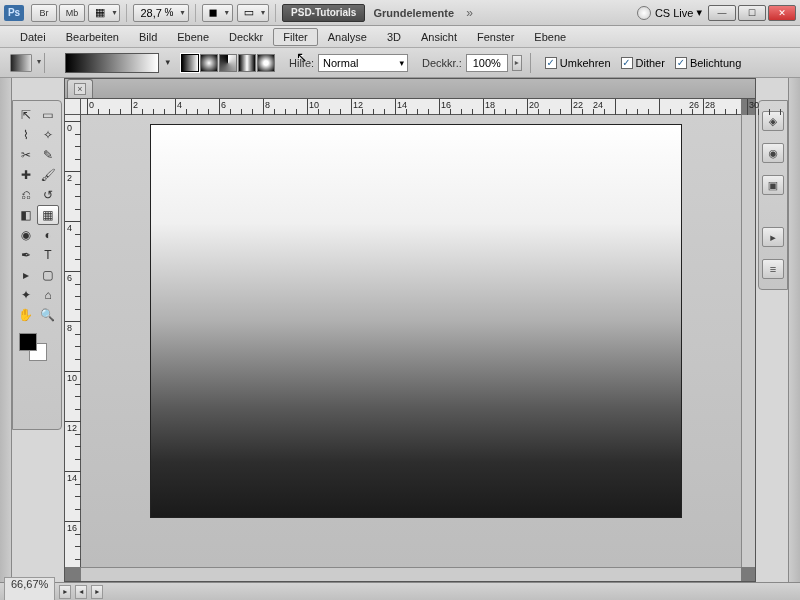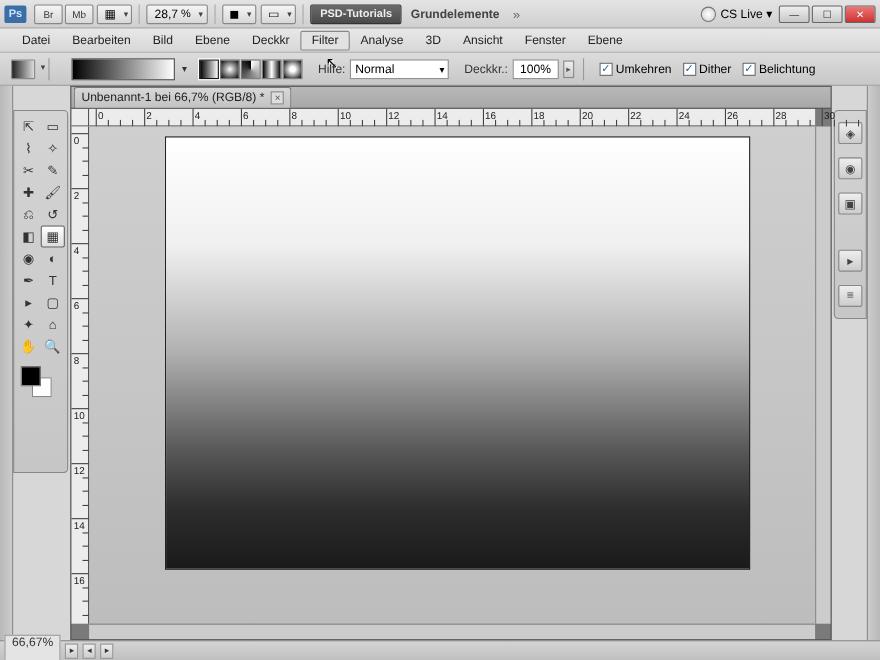--- a/index.html
+++ b/index.html
@@ -213,21 +213,20 @@
       </div>
     <div class="colorsw">
       <div class="swatch-bg"></div>
       <div class="swatch-fg"></div>
     </div>
   </div>
 
   <div class="docarea">
     <div class="tabstrip">
       <div class="doctab">
-        <span>Unbenannt-1 bei 66,7% (RGB/8) *</span>
         <span class="doctab-x">×</span>
       </div>
     </div>
     <div class="rulers-corner"></div>
     <div class="ruler-h" id="ruler-h">
         <div class="tick" style="left: 6px;"></div>
         <div class="lbl" style="left: 8px;">0</div>
         <div class="tick" style="left: 17px; height: 6px; top: 10px;"></div>
         <div class="tick" style="left: 28px; height: 6px; top: 10px;"></div>
         <div class="tick" style="left: 39px; height: 6px; top: 10px;"></div>
@@ -280,26 +279,26 @@
         <div class="lbl" style="left: 448px;">20</div>
         <div class="tick" style="left: 457px; height: 6px; top: 10px;"></div>
         <div class="tick" style="left: 468px; height: 6px; top: 10px;"></div>
         <div class="tick" style="left: 479px; height: 6px; top: 10px;"></div>
         <div class="tick" style="left: 490px;"></div>
         <div class="lbl" style="left: 492px;">22</div>
         <div class="tick" style="left: 501px; height: 6px; top: 10px;"></div>
         <div class="tick" style="left: 512px; height: 6px; top: 10px;"></div>
         <div class="tick" style="left: 523px; height: 6px; top: 10px;"></div>
         <div class="tick" style="left: 534px;"></div>
-        <div class="lbl" style="left: 536px;">24</div>
+        <div class="lbl" style="left: 512px;">24</div>
         <div class="tick" style="left: 545px; height: 6px; top: 10px;"></div>
         <div class="tick" style="left: 556px; height: 6px; top: 10px;"></div>
         <div class="tick" style="left: 567px; height: 6px; top: 10px;"></div>
         <div class="tick" style="left: 578px;"></div>
-        <div class="lbl" style="left: 580px;">26</div>
+        <div class="lbl" style="left: 608px;">26</div>
         <div class="tick" style="left: 589px; height: 6px; top: 10px;"></div>
         <div class="tick" style="left: 600px; height: 6px; top: 10px;"></div>
         <div class="tick" style="left: 611px; height: 6px; top: 10px;"></div>
         <div class="tick" style="left: 622px;"></div>
         <div class="lbl" style="left: 624px;">28</div>
         <div class="tick" style="left: 633px; height: 6px; top: 10px;"></div>
         <div class="tick" style="left: 644px; height: 6px; top: 10px;"></div>
         <div class="tick" style="left: 655px; height: 6px; top: 10px;"></div>
         <div class="tick" style="left: 666px;"></div>
         <div class="lbl" style="left: 668px;">30</div>

